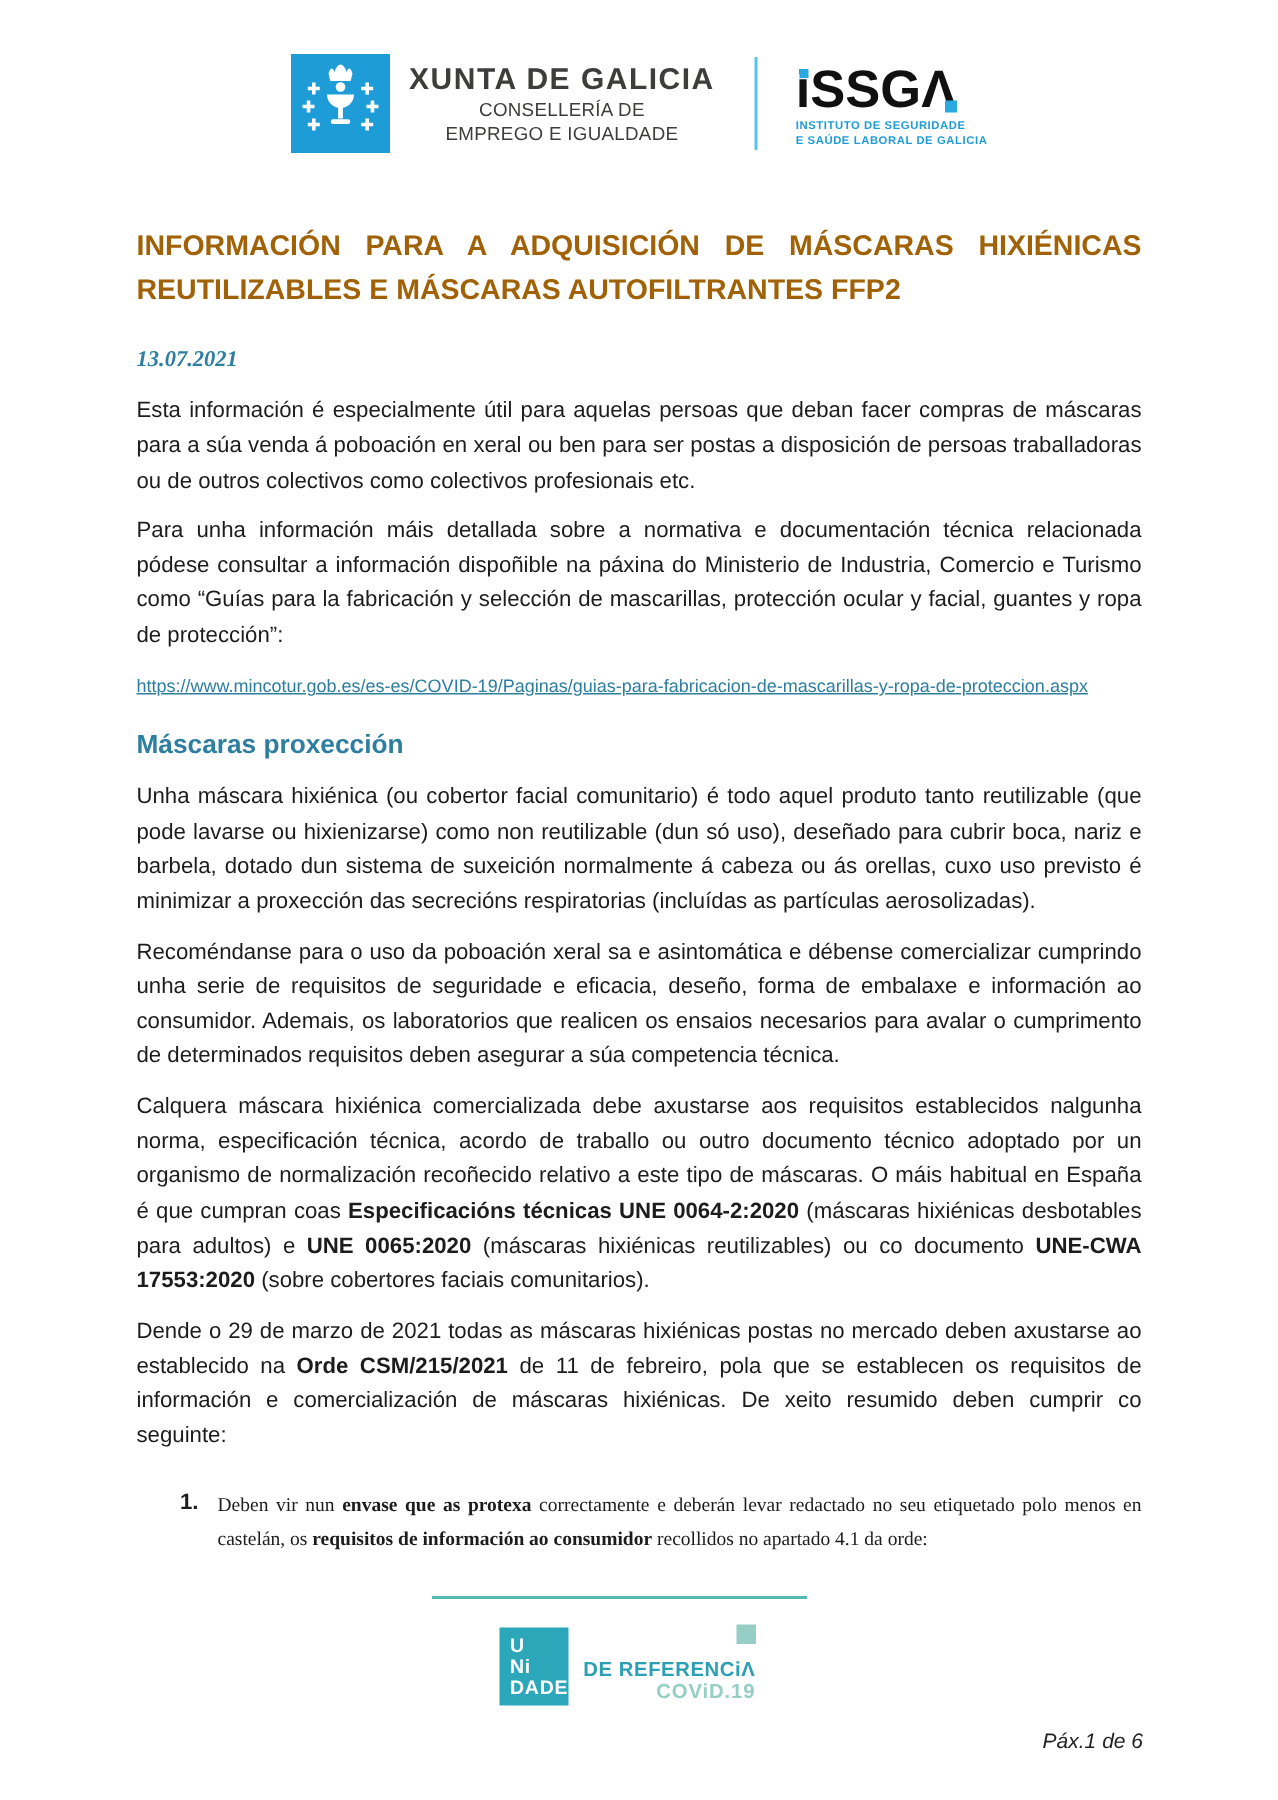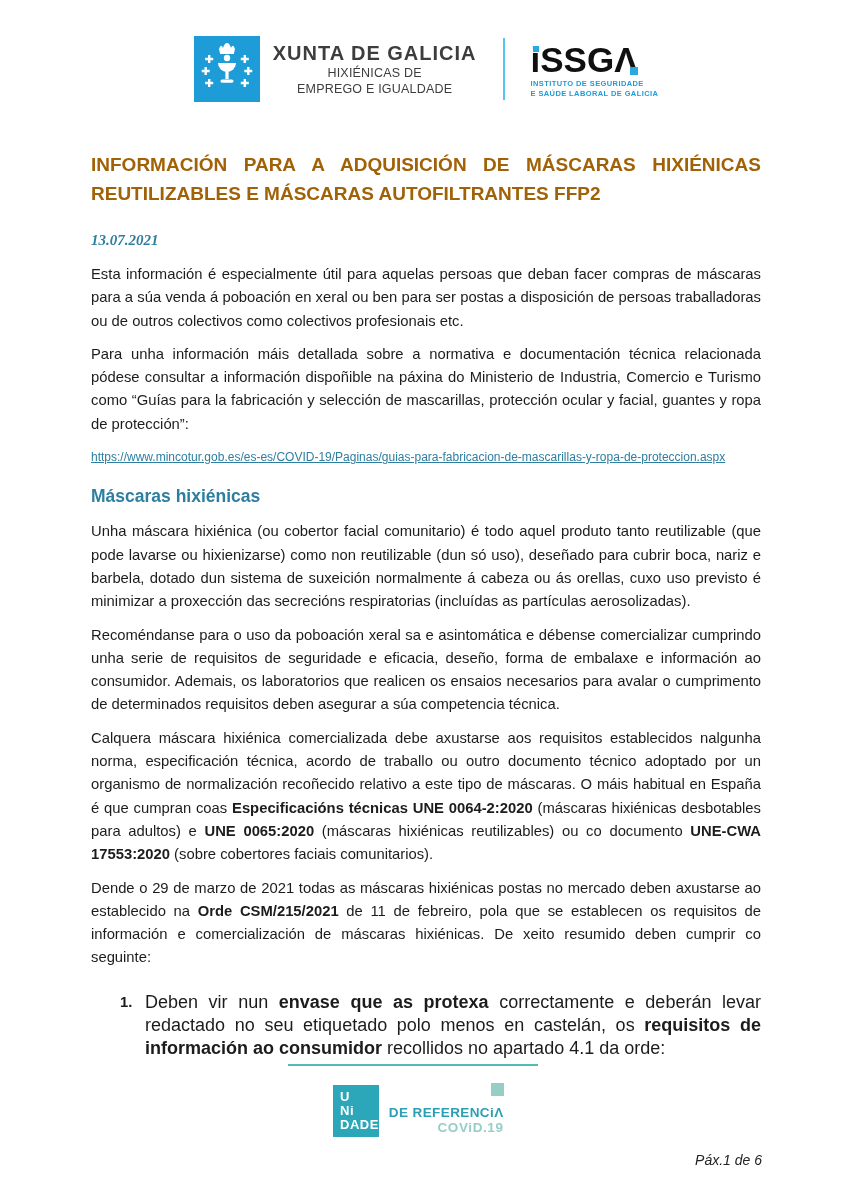--- a/index.html
+++ b/index.html
@@ -28,21 +28,21 @@
   .date{font-size:15px;font-weight:bold;font-style:italic;color:#2e7ea0;margin:0 0 14px 0;font-family:Liberation Serif, serif;}
   p{font-size:14.8px;line-height:23.3px;text-align:justify;margin:0 0 10px 0;color:#1c1c1c;}
   b{font-weight:bold;}
   .doc-link{display:block;font-size:12px;line-height:23.3px;color:#2e7ea0;
             text-decoration:underline;overflow-wrap:anywhere;word-break:break-all;
             margin:2px 0 6px 0;}
   h2{font-size:17.5px;font-weight:bold;color:#2e7ea0;margin:17px 0 13px 0;}
   .olist{margin-top:21px;}
   .list-item{display:flex;padding-left:29px;}
   .num{font-size:14.8px;line-height:23.3px;font-weight:bold;width:25px;flex:0 0 25px;}
-  .li-text{font-size:18px;line-height:23.3px;text-align:justify;flex:1;}
+  .li-text{font-size:13px;line-height:23.3px;text-align:justify;flex:1;font-family:Liberation Serif, serif;}
 
   
   .foot{position:absolute;left:288px;top:1064px;width:250px;}
   .foot-rule{height:2px;background:#54bbb4;}
   .foot-logo{margin-top:19px;padding:0 41px 0 45px;display:flex;}
   .uni-square{width:52px;height:52px;background:#2ba7b9;color:#ffffff;font-weight:bold;
               font-size:13px;line-height:14px;padding:5px 0 0 7px;box-sizing:border-box;
               letter-spacing:0.5px;}
   .uni-right{position:relative;margin-left:10px;flex:1;display:flex;flex-direction:column;
              justify-content:flex-end;padding-bottom:2px;}
@@ -75,21 +75,21 @@
         <path d="M14 19 h2.4 v2.8 h2.8 v2.4 h-2.8 v2.8 h-2.4 v-2.8 h-2.8 v-2.4 h2.8 z" fill="#ffffff"></path>
         <path d="M10.5 31 h2.4 v2.8 h2.8 v2.4 h-2.8 v2.8 h-2.4 v-2.8 h-2.8 v-2.4 h2.8 z" fill="#ffffff"></path>
         <path d="M14 43 h2.4 v2.8 h2.8 v2.4 h-2.8 v2.8 h-2.4 v-2.8 h-2.8 v-2.4 h2.8 z" fill="#ffffff"></path>
 
         <path d="M49.6 19 h2.4 v2.8 h2.8 v2.4 h-2.8 v2.8 h-2.4 v-2.8 h-2.8 v-2.4 h2.8 z" fill="#ffffff"></path>
         <path d="M53.1 31 h2.4 v2.8 h2.8 v2.4 h-2.8 v2.8 h-2.4 v-2.8 h-2.8 v-2.4 h2.8 z" fill="#ffffff"></path>
         <path d="M49.6 43 h2.4 v2.8 h2.8 v2.4 h-2.8 v2.8 h-2.4 v-2.8 h-2.8 v-2.4 h2.8 z" fill="#ffffff"></path>
       </svg>
       <div class="xunta-text">
         <div class="xunta-brand">XUNTA DE GALICIA</div>
-        <div class="xunta-dept">HIXIÉNICAS DE</div>
+        <div class="xunta-dept">CONSELLERÍA DE</div>
         <div class="xunta-dept">EMPREGO E IGUALDADE</div>
       </div>
     </div>
 
     <div class="header-divider"></div>
 
     <div class="issga">
       <div class="issga-word">
         <span>iSSGΛ</span>
         <span class="issga-idot"></span>
@@ -102,21 +102,21 @@
 
   <main class="content">
     <h1>INFORMACIÓN PARA A ADQUISICIÓN DE MÁSCARAS HIXIÉNICAS REUTILIZABLES E MÁSCARAS AUTOFILTRANTES FFP2</h1>
     <div class="date">13.07.2021</div>
 
     <p>Esta información é especialmente útil para aquelas persoas que deban facer compras de máscaras para a súa venda á poboación en xeral ou ben para ser postas a disposición de persoas traballadoras ou de outros colectivos como colectivos profesionais etc.</p>
     <p>Para unha información máis detallada sobre a normativa e documentación técnica relacionada pódese consultar a información dispoñible na páxina do Ministerio de Industria, Comercio e Turismo como “Guías para la fabricación y selección de mascarillas, protección ocular y facial, guantes y ropa de protección”:</p>
 
     <a class="doc-link" href="#">https://www.mincotur.gob.es/es-es/COVID-19/Paginas/guias-para-fabricacion-de-mascarillas-y-ropa-de-proteccion.aspx</a>
 
-    <h2>Máscaras hixiénicas</h2>
+    <h2>Máscaras proxección</h2>
 
     <p>Unha máscara hixiénica (ou cobertor facial comunitario) é todo aquel produto tanto reutilizable (que pode lavarse ou hixienizarse) como non reutilizable (dun só uso), deseñado para cubrir boca, nariz e barbela, dotado dun sistema de suxeición normalmente á cabeza ou ás orellas, cuxo uso previsto é minimizar a proxección das secrecións respiratorias (incluídas as partículas aerosolizadas).</p>
     <p>Recoméndanse para o uso da poboación xeral sa e asintomática e débense comercializar cumprindo unha serie de requisitos de seguridade e eficacia, deseño, forma de embalaxe e información ao consumidor. Ademais, os laboratorios que realicen os ensaios necesarios para avalar o cumprimento de determinados requisitos deben asegurar a súa competencia técnica.</p>
     <p>Calquera máscara hixiénica comercializada debe axustarse aos requisitos establecidos nalgunha norma, especificación técnica, acordo de traballo ou outro documento técnico adoptado por un organismo de normalización recoñecido relativo a este tipo de máscaras. O máis habitual en España é que cumpran coas <b>Especificacións técnicas UNE 0064-2:2020</b> (máscaras hixiénicas desbotables para adultos) e <b>UNE 0065:2020</b> (máscaras hixiénicas reutilizables) ou co documento <b>UNE-CWA 17553:2020</b> (sobre cobertores faciais comunitarios).</p>
     <p>Dende o 29 de marzo de 2021 todas as máscaras hixiénicas postas no mercado deben axustarse ao establecido na <b>Orde CSM/215/2021</b> de 11 de febreiro, pola que se establecen os requisitos de información e comercialización de máscaras hixiénicas. De xeito resumido deben cumprir co seguinte:</p>
 
     <div class="olist">
       <div class="list-item">
         <span class="num">1.</span>
         <div class="li-text">Deben vir nun <b>envase que as protexa</b> correctamente e deberán levar redactado no seu etiquetado polo menos en castelán, os <b>requisitos de información ao consumidor</b> recollidos no apartado 4.1 da orde:</div>

